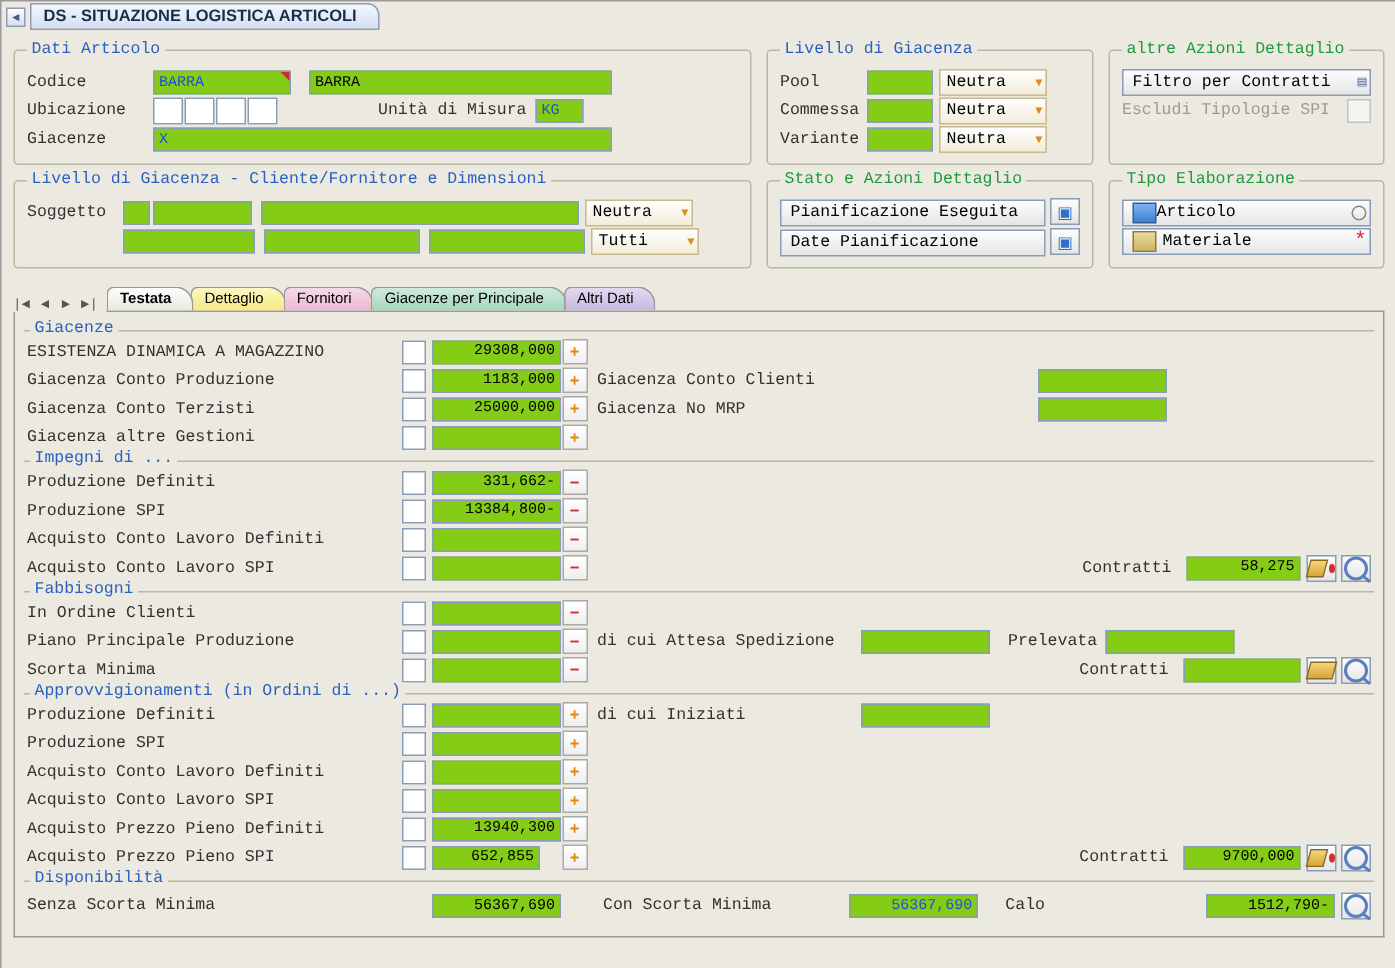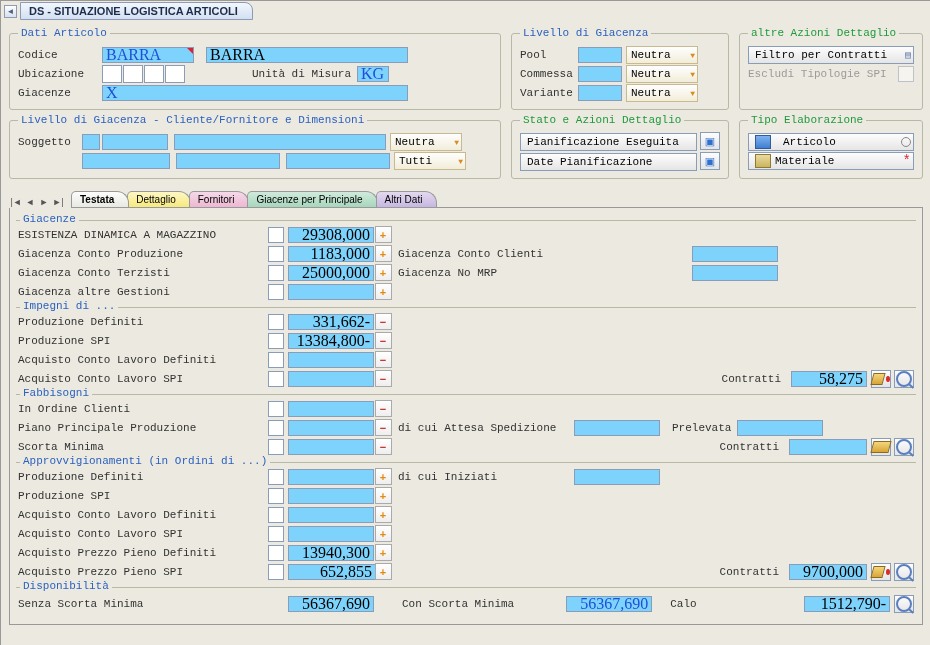--- a/index.html
+++ b/index.html
@@ -8,21 +8,21 @@
 .chev{width:11px;height:11px;margin:2px 3px;border:1px solid #8e9bb2;background:linear-gradient(#fdfefe,#d8e0ee);display:flex;align-items:center;justify-content:center;font-size:8px;color:#4a5f86;cursor:pointer}
 .titletab{background:linear-gradient(#f2f7fd,#d3e0f2);border:1px solid #8e9bb2;border-top-right-radius:8px;padding:2px 14px 2px 8px;font-size:11px;font-weight:bold;color:#1d2c4a;display:inline-block}
 .body{padding:4px 8px 8px 8px}
 .row{display:flex;gap:10px}
 fieldset{border:1px solid #b8b8a7;border-radius:3px;margin:2px 0;padding:6px 8px 6px 8px;background:#eceae0;position:relative}
 legend{color:#2a61c1;font-family:"Courier New",monospace;font-size:11px;padding:0 3px}
 legend.green{color:#1e9a3c}
 .fld{display:flex;align-items:center;margin:1px 0;height:18px}
 .lbl{font-family:"Courier New",monospace;font-size:11px;color:#313131}
 .lbl.dis{color:#9a9a9a}
-.inp{height:16px;border:1px solid #8a9db8;background:#7dd3fc;font-family:Liberation Serif, serif;font-size:16px;padding:0 3px;box-sizing:border-box}
+.inp{height:16px;border:1px solid #8a9db8;background:#84cc16;font-family:Liberation Mono, monospace;font-size:10px;padding:0 3px;box-sizing:border-box}
 .inp.ta{text-align:right}
 .sel{height:18px;border:1px solid #c9b98f;background:linear-gradient(#fefefe,#f2edd9);display:flex;align-items:center;justify-content:space-between;padding:0 2px 0 4px;font-family:"Courier New",monospace;font-size:11px;box-sizing:border-box;cursor:pointer}
 .sel .ar{color:#d98c1f;font-size:8px}
 .ck{width:14px;height:14px;border:1px solid #8a9db8;background:#fff;display:inline-block;cursor:pointer}
 .miniin{width:18px;height:16px;border:1px solid #8a9db8;background:#fff;display:inline-block;margin-right:1px}
 .redmark{position:absolute;width:0;height:0;border-left:6px solid transparent;border-top:6px solid #d23}
 .btnrow{height:18px;border:1px solid #8a9db8;background:linear-gradient(#fdfdfd,#e5e5e5);display:flex;align-items:center;justify-content:space-between;padding:0 2px 0 6px;font-family:"Courier New",monospace;font-size:11px;box-sizing:border-box;cursor:pointer;margin:1px 0}
 .iconbtn{width:20px;height:18px;border:1px solid #8a9db8;background:linear-gradient(#fdfdfd,#e5e5e5);display:flex;align-items:center;justify-content:center;cursor:pointer;box-sizing:border-box}
 .navcell{width:12px;text-align:center;color:#555;font-size:9px;cursor:pointer}
 .tabstrip{display:flex;align-items:flex-end;height:20px;border-bottom:1px solid #999;margin-top:2px}
@@ -177,21 +177,21 @@
             </div>
             <div class="iconbtn">
               <span style="color:#2e6fd0">▣</span>
             </div>
           </div>
    </fieldset>
 
    <fieldset style="flex:1">
     <legend class="green">Tipo Elaborazione</legend>
     <div class="btnrow">
-            <span style="display:flex;align-items:center;gap:12px">
+            <span style="display:flex;align-items:center;gap:0">
               <span class="cube blue"></span>
               <span>Articolo</span>
             </span>
             <span style="width:8px;height:8px;border:1px solid #888;border-radius:50%"></span>
           </div>
     <div class="btnrow">
             <span style="display:flex;align-items:center;gap:4px">
               <span class="cube"></span>
               <span>Materiale</span>
             </span>
@@ -433,21 +433,21 @@
             <span class="col-val"><input class="inp ta" style="width: 86px;" value="13940,300"></span>
             <span class="col-ico">
               <span class="pm plus">+</span>
             </span>
           </div>
     <div class="grid-row">
             <span class="col-lbl">Acquisto Prezzo Pieno SPI</span>
             <span class="col-ck">
               <span class="ck"></span>
             </span>
-            <span class="col-val"><input class="inp ta" style="width: 88px;" value="652,855"></span>
+            <span class="col-val"><input class="inp ta" style="width: 72px;" value="652,855"></span>
             <span class="col-ico">
               <span class="pm plus">+</span>
             </span>
      <span style="flex:1"></span>
             <span class="lbl">Contratti</span>
             <span style="width:10px"></span>
             <input class="inp ta" style="width: 78px;" value="9700,000">
             <span style="width:4px"></span>
             <div class="iconbtn">
               <span class="brick"></span>

